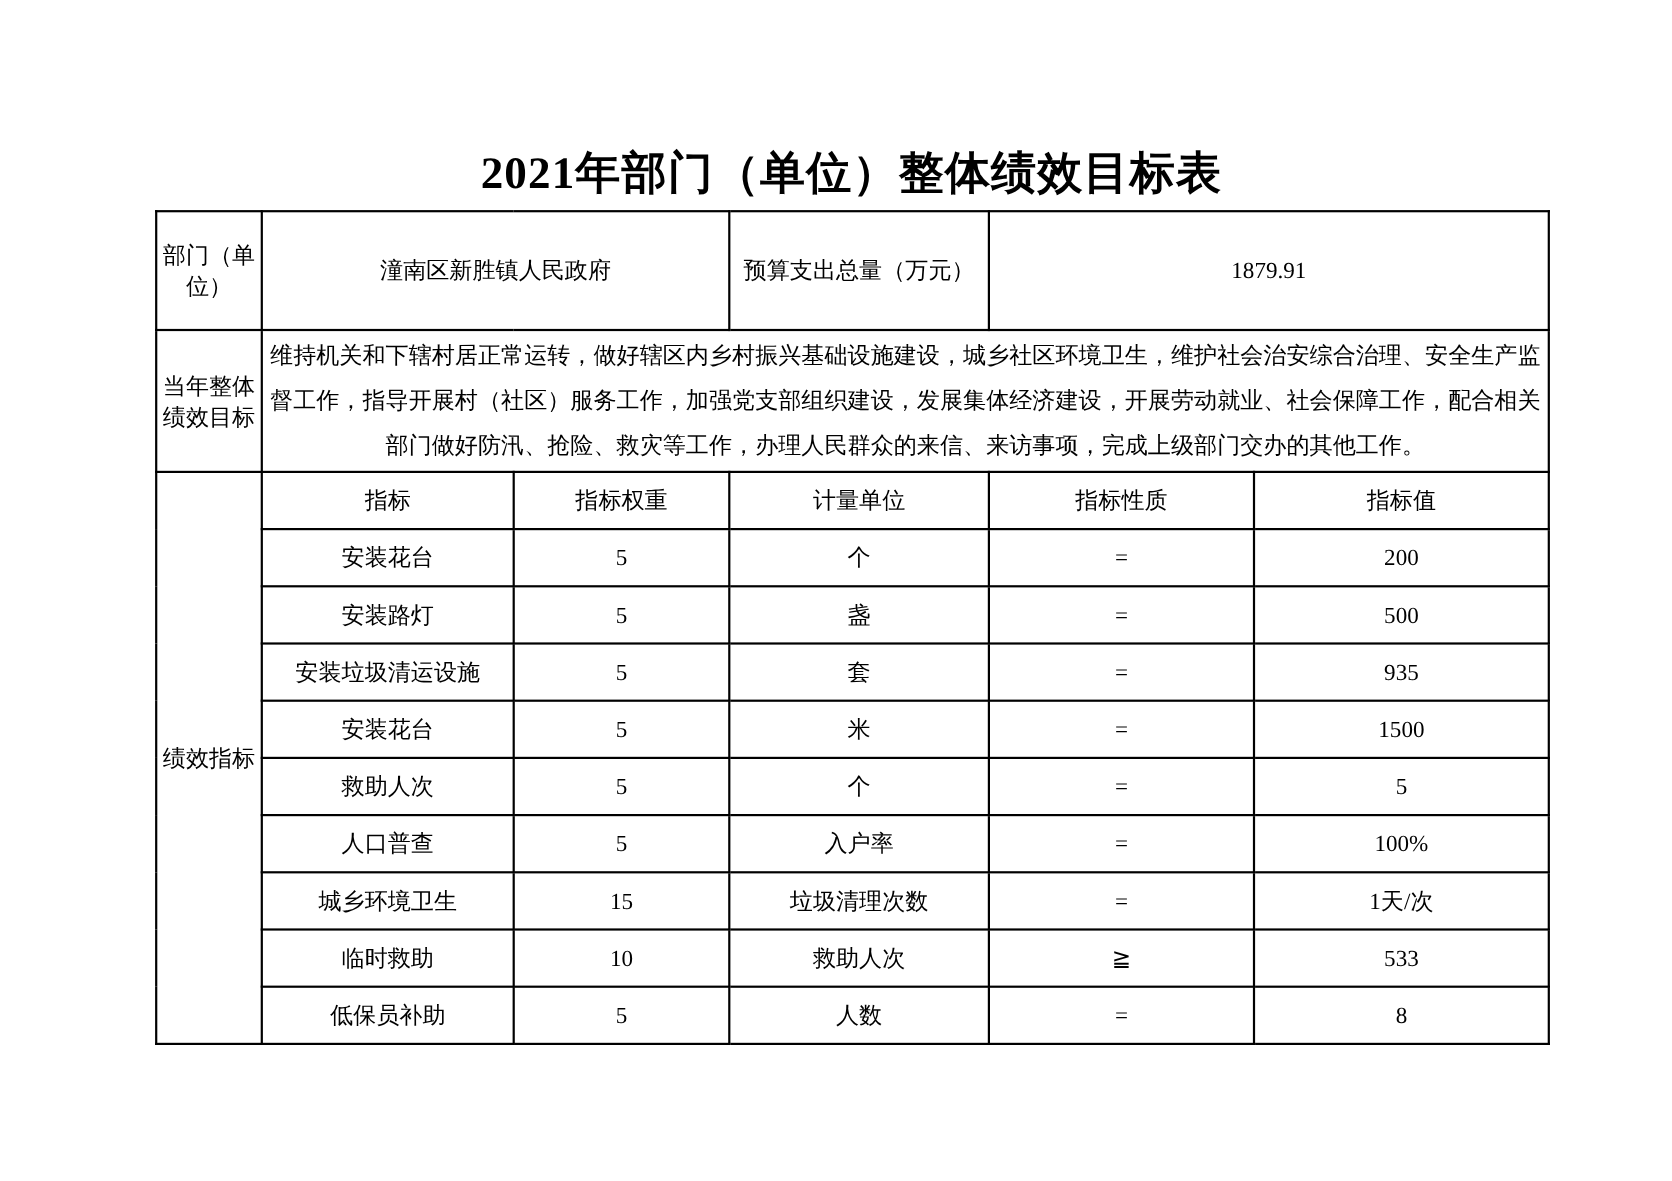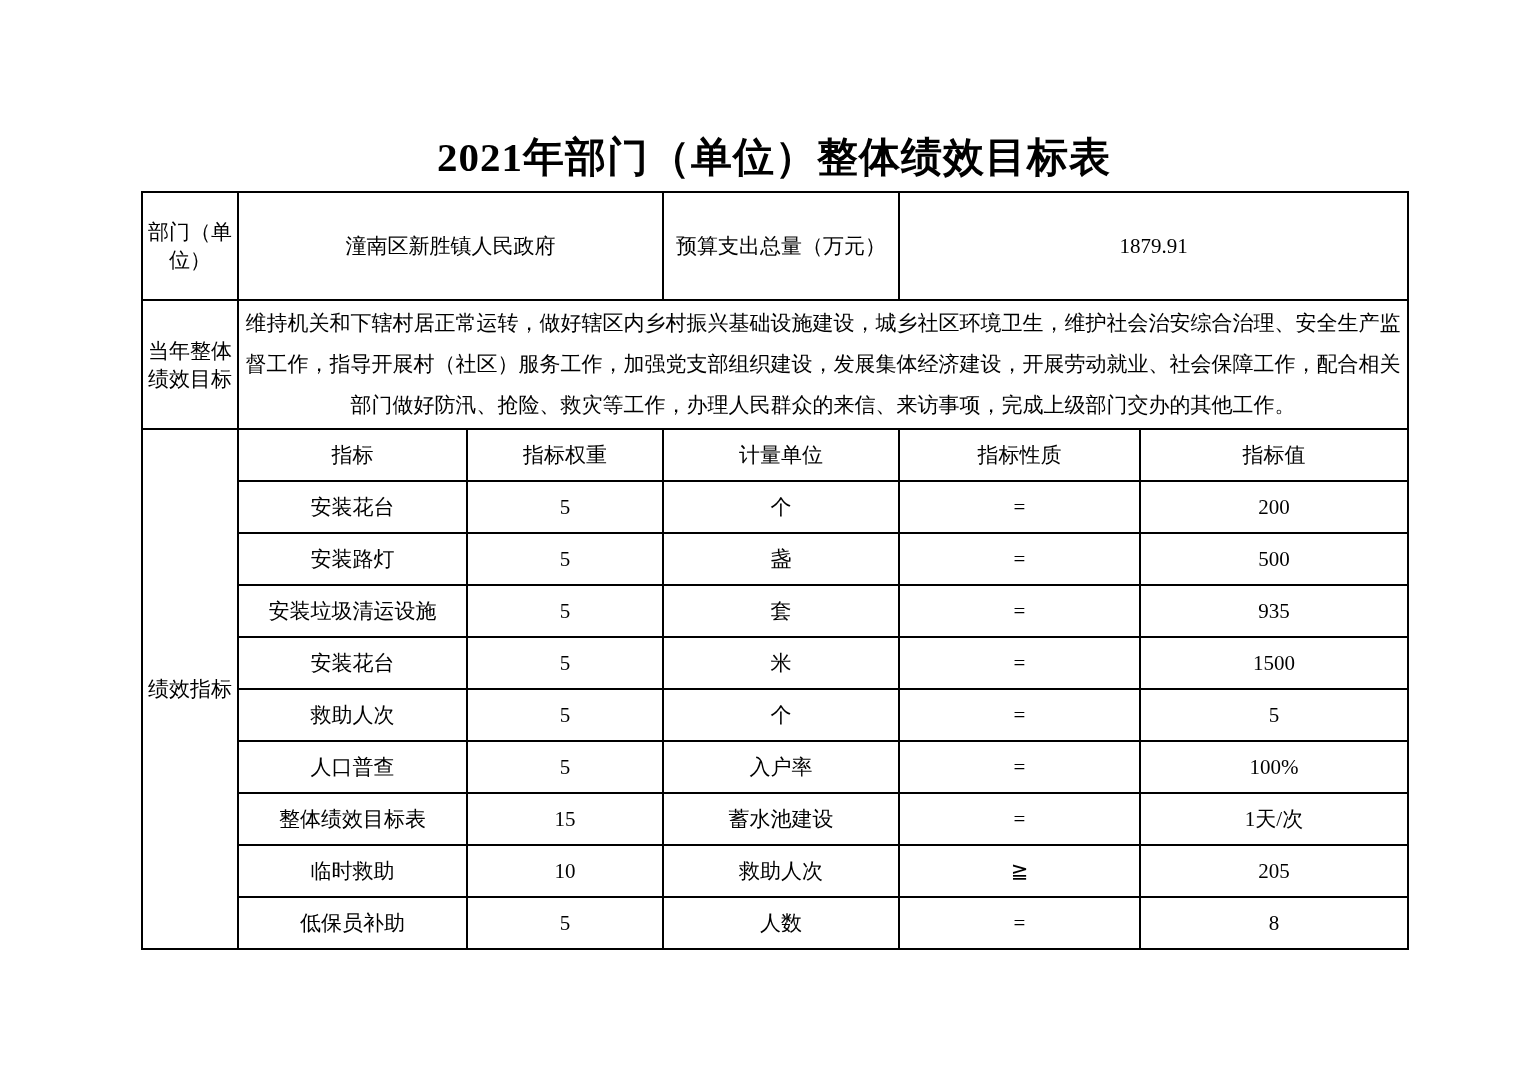--- a/index.html
+++ b/index.html
@@ -137,32 +137,32 @@
       <td class="num">5</td>
     </tr>
     <tr class="row-ind">
       <td>人口普查</td>
       <td class="num">5</td>
       <td>入户率</td>
       <td class="num">=</td>
       <td class="num">100%</td>
     </tr>
     <tr class="row-ind">
-      <td>整体绩效目标表</td>
+      <td>城乡环境卫生</td>
       <td class="num">15</td>
-      <td>蓄水池建设</td>
+      <td>垃圾清理次数</td>
       <td class="num">=</td>
       <td>1天/次</td>
     </tr>
     <tr class="row-ind">
       <td>临时救助</td>
       <td class="num">10</td>
       <td>救助人次</td>
       <td class="num">≧</td>
-      <td class="num">205</td>
+      <td class="num">533</td>
     </tr>
     <tr class="row-ind">
       <td>低保员补助</td>
       <td class="num">5</td>
       <td>人数</td>
       <td class="num">=</td>
       <td class="num">8</td>
     </tr>
   </tbody>
     </table>

